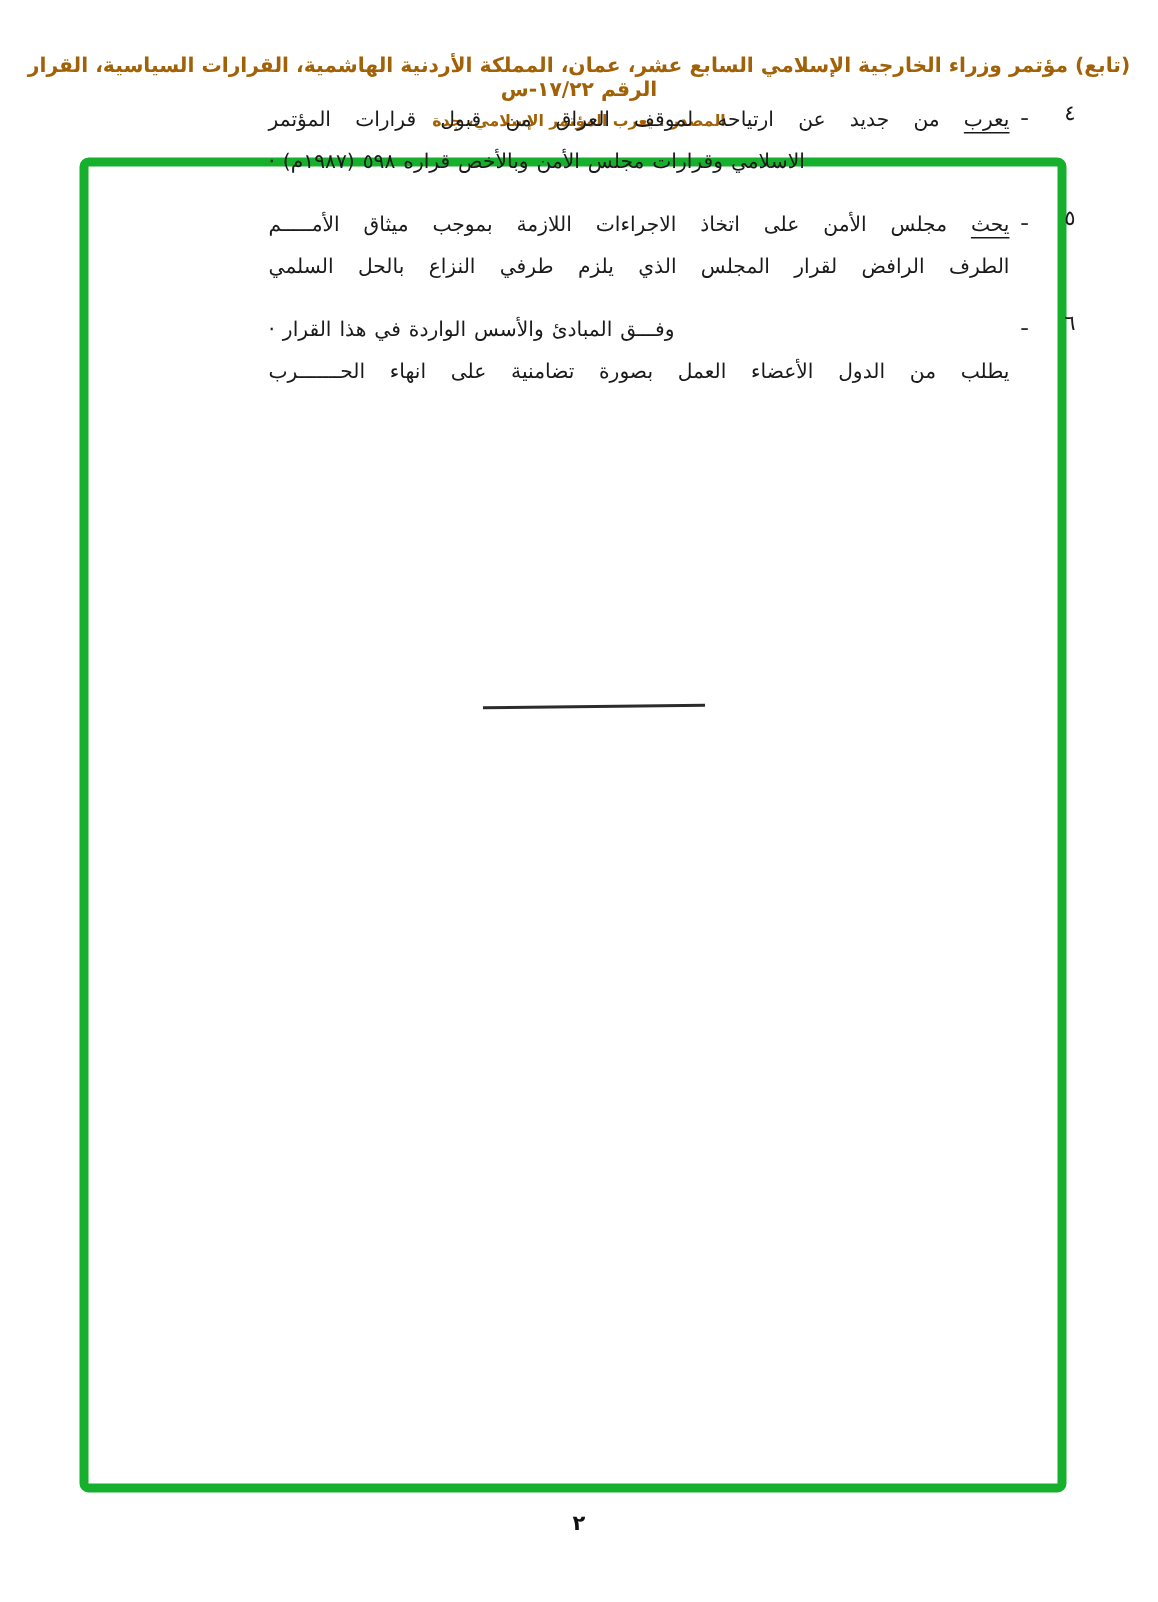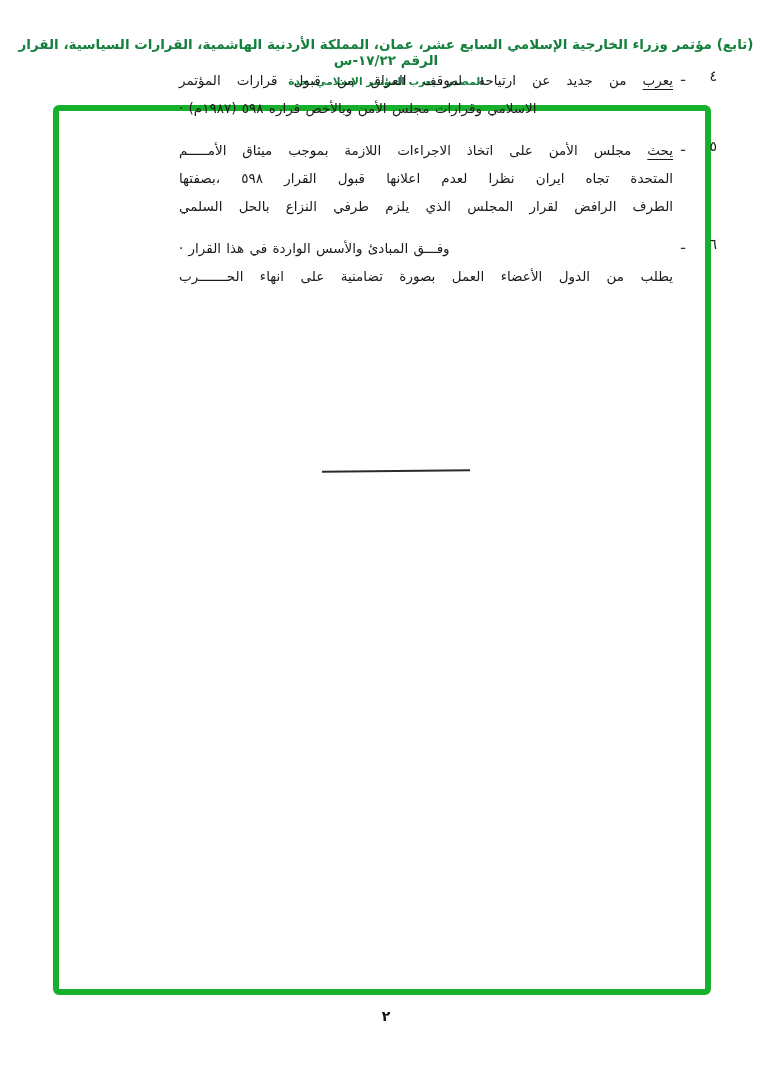--- a/index.html
+++ b/index.html
@@ -1,21 +1,21 @@
 <!DOCTYPE html>
 <html lang="ar" style="--green: #17b02c;"><head>
 <meta charset="utf-8">
 <style>
   html,body{margin:0;padding:0;background:#ffffff;}
   .page{
     position:relative;width:772px;height:1068px;background:#ffffff;
     font-family:"DejaVu Sans",sans-serif;color:#1a1a1a;overflow:hidden;
   }
   
-  .header{position:absolute;top:36px;left:0;right:0;text-align:center;color:#15803d;}
+  .header{position:absolute;top:36px;left:0;right:0;text-align:center;color:#a16207;}
   .h1{font-size:13.5px;font-weight:bold;letter-spacing:0;}
   .h2{font-size:10.5px;font-weight:bold;margin-top:7px;}
   
   .green-box{
     position:absolute;left:53px;top:105px;width:658px;height:890px;
     box-sizing:border-box;border:6px solid var(--green,#17b02c);border-radius:6px;
   }
   
   .content{position:absolute;top:66px;right:55px;width:538px;direction:rtl;}
   .item{display:flex;margin-bottom:14px;}
@@ -65,21 +65,20 @@
       </div>
     </div>
 
     <div class="item">
       <div class="num">
         <span>٥</span>
         <span class="dash">ـ</span>
       </div>
       <div class="text">
         <div class="line just"><span class="lead">يحث</span> <span>مجلس الأمن على اتخاذ الاجراءات اللازمة بموجب ميثاق الأمـــــم</span></div>
-        <div class="line just">المتحدة تجاه ايران نظرا لعدم اعلانها قبول القرار ٥٩٨ ،بصفتها</div>
         <div class="line just">الطرف الرافض لقرار المجلس الذي يلزم طرفي النزاع بالحل السلمي</div>
       </div>
     </div>
 
     <div class="item">
       <div class="num">
         <span>٦</span>
         <span class="dash">ـ</span>
       </div>
       <div class="text">

